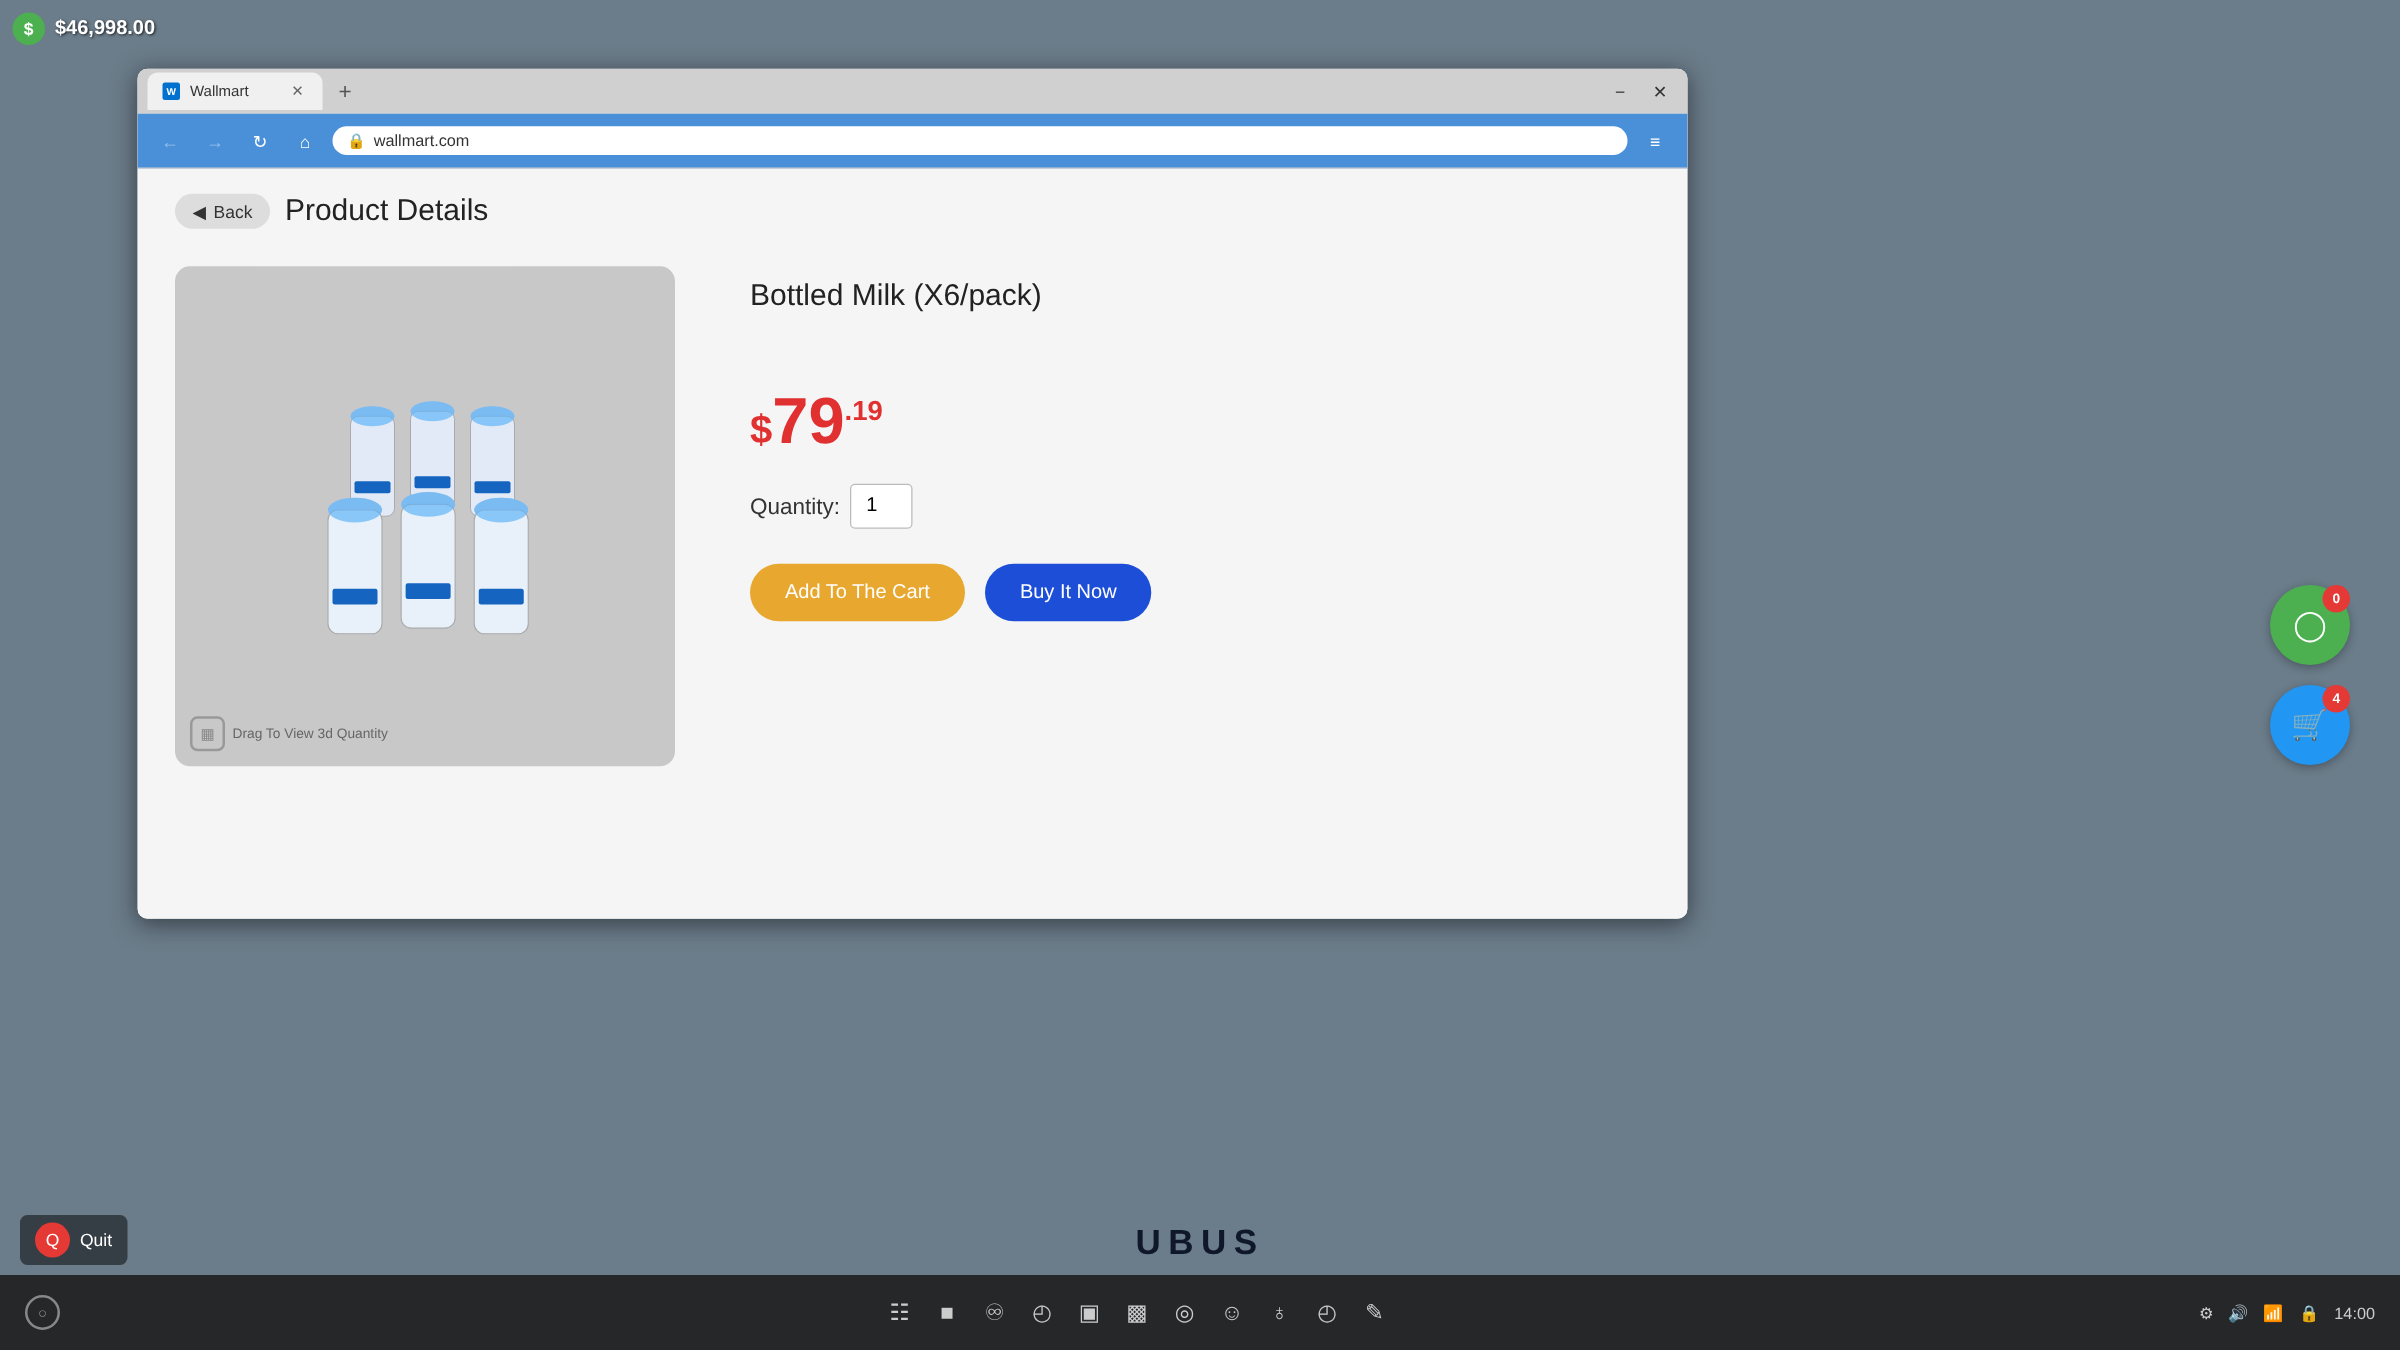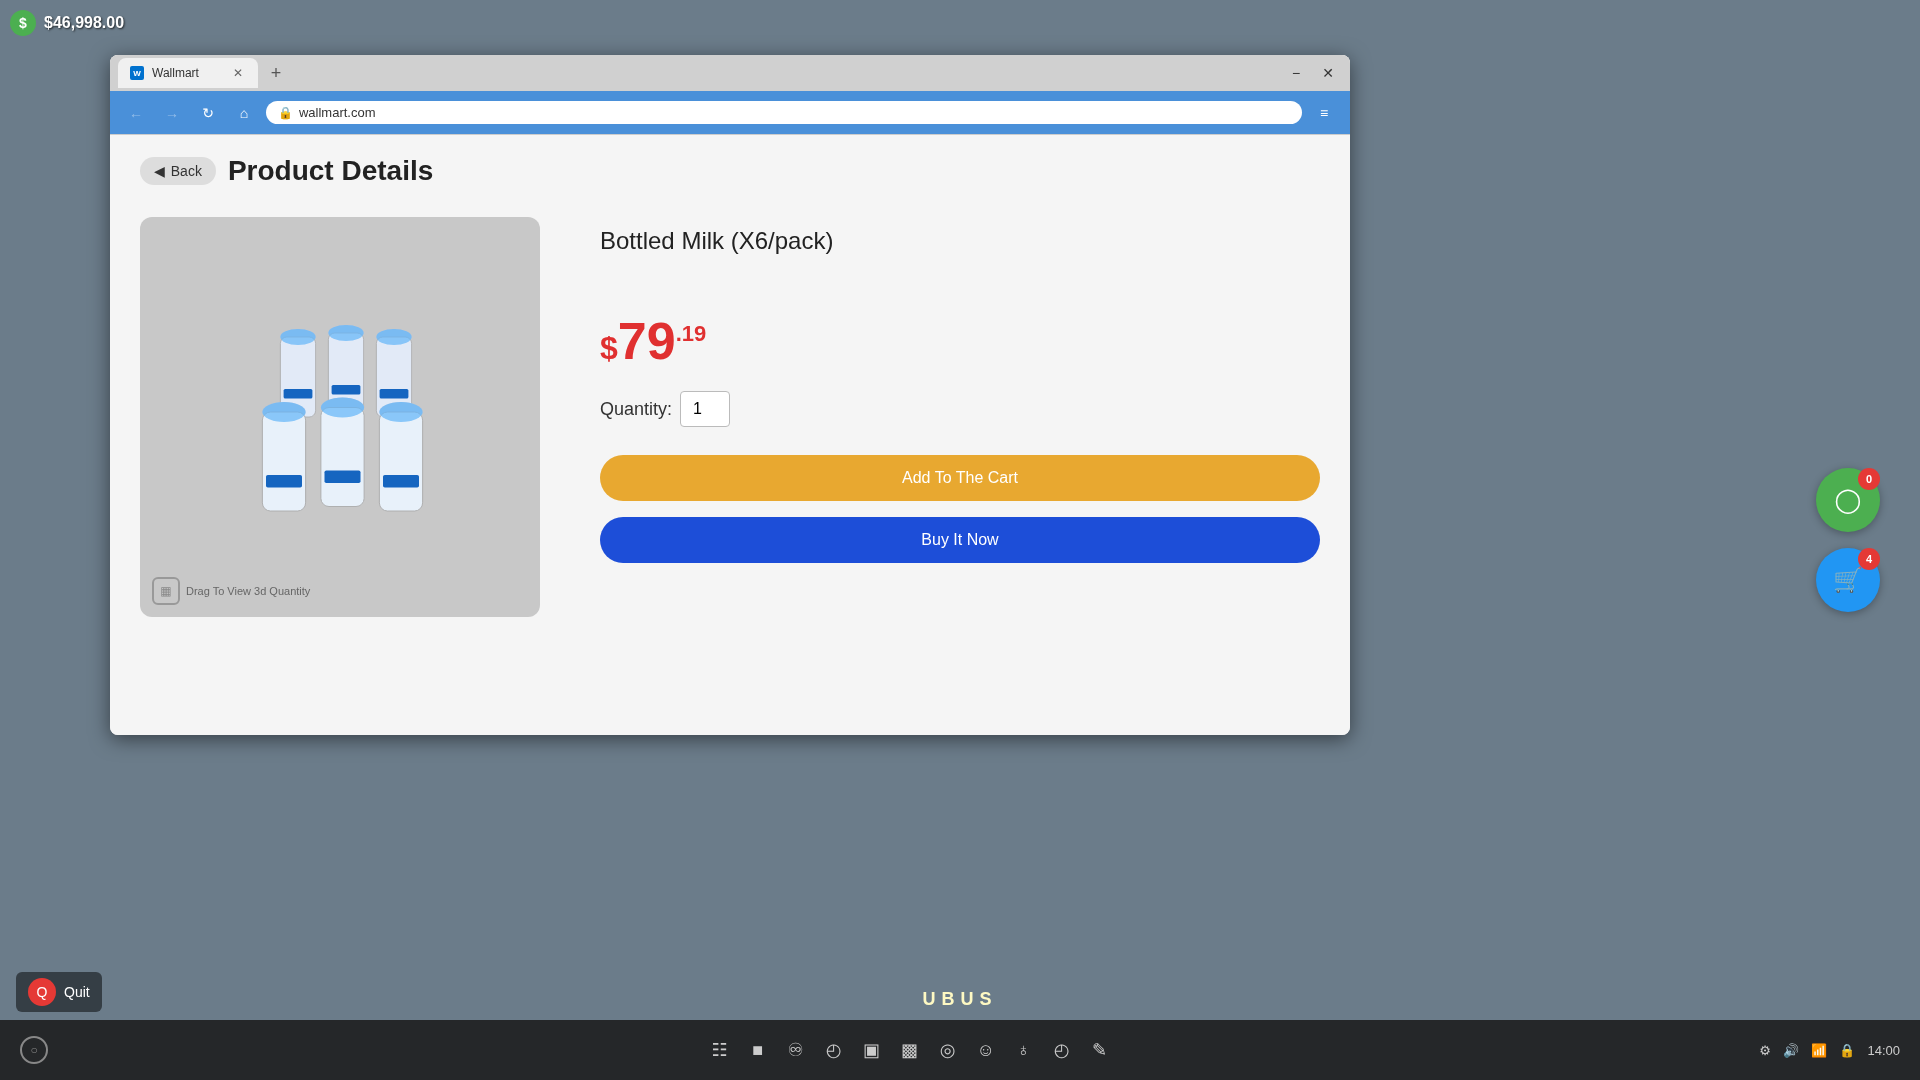--- a/index.html
+++ b/index.html
@@ -197,22 +197,22 @@
       gap: 6px;
       background: #ddd;
       border: none;
       border-radius: 20px;
       padding: 6px 14px;
       cursor: pointer;
       font-size: 14px;
       color: #333;
     }
     .page-title {
-      font-size: 28px;
-      font-weight: bold;
+      font-size: 24px;
+      font-weight: normal;
       color: #222;
     }
 
     .product-area {
       display: flex;
       gap: 60px;
       align-items: flex-start;
     }
 
     
@@ -301,21 +301,20 @@
       height: 36px;
       border: 1px solid #bbb;
       border-radius: 4px;
       text-align: center;
       font-size: 16px;
       background: white;
     }
     .action-buttons {
       display: flex;
       gap: 16px;
-      flex-direction: column;
     }
     .btn-add-cart {
       background: #e8a830;
       border: none;
       border-radius: 24px;
       padding: 14px 28px;
       font-size: 16px;
       color: white;
       cursor: pointer;
       font-weight: 500;
@@ -433,22 +432,22 @@
       color: #ccc;
       font-size: 13px;
     }
 
     
     .ubus-brand {
       position: absolute;
       bottom: 70px;
       left: 50%;
       transform: translateX(-50%);
-      color: #fef9c3;
-      font-size: 18px;
+      color: #0f172a;
+      font-size: 28px;
       font-weight: bold;
       letter-spacing: 6px;
       z-index: 50;
     }
 
     
     .quit-btn {
       position: absolute;
       bottom: 68px;
       left: 16px;

